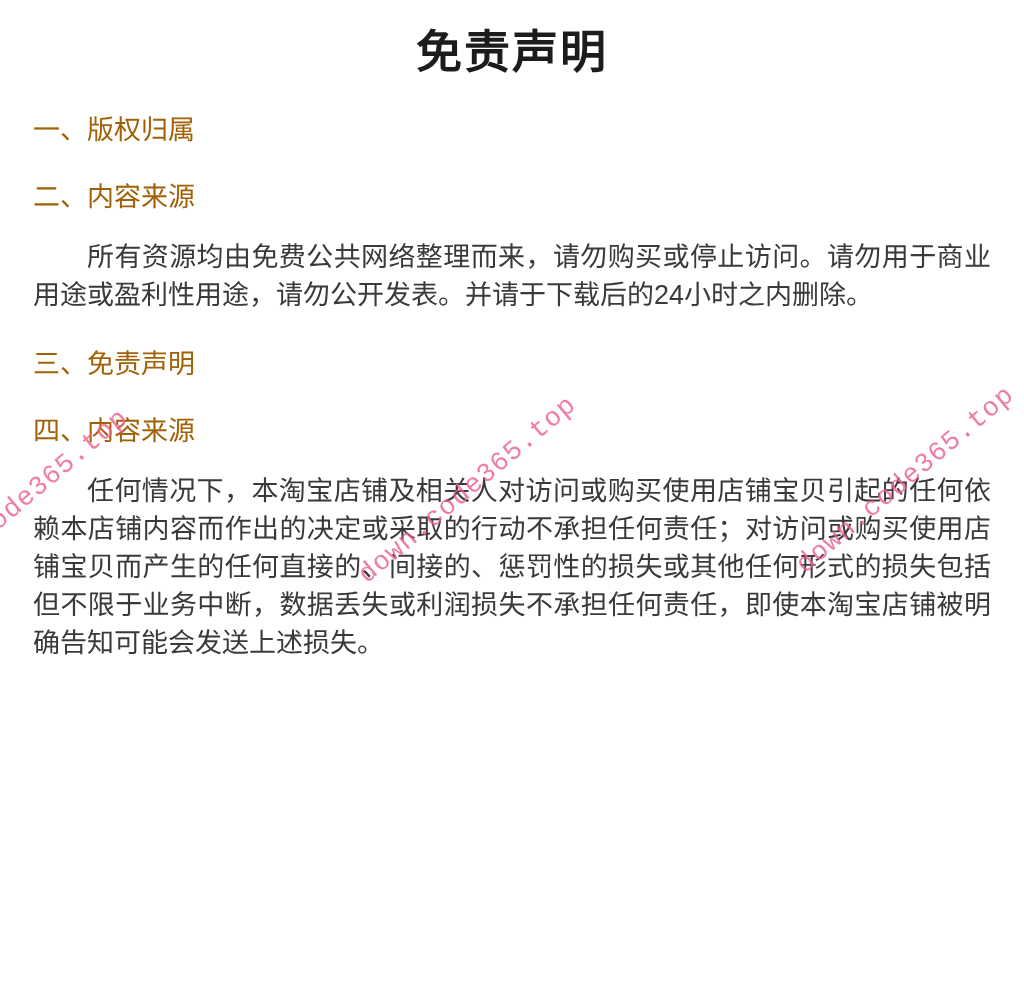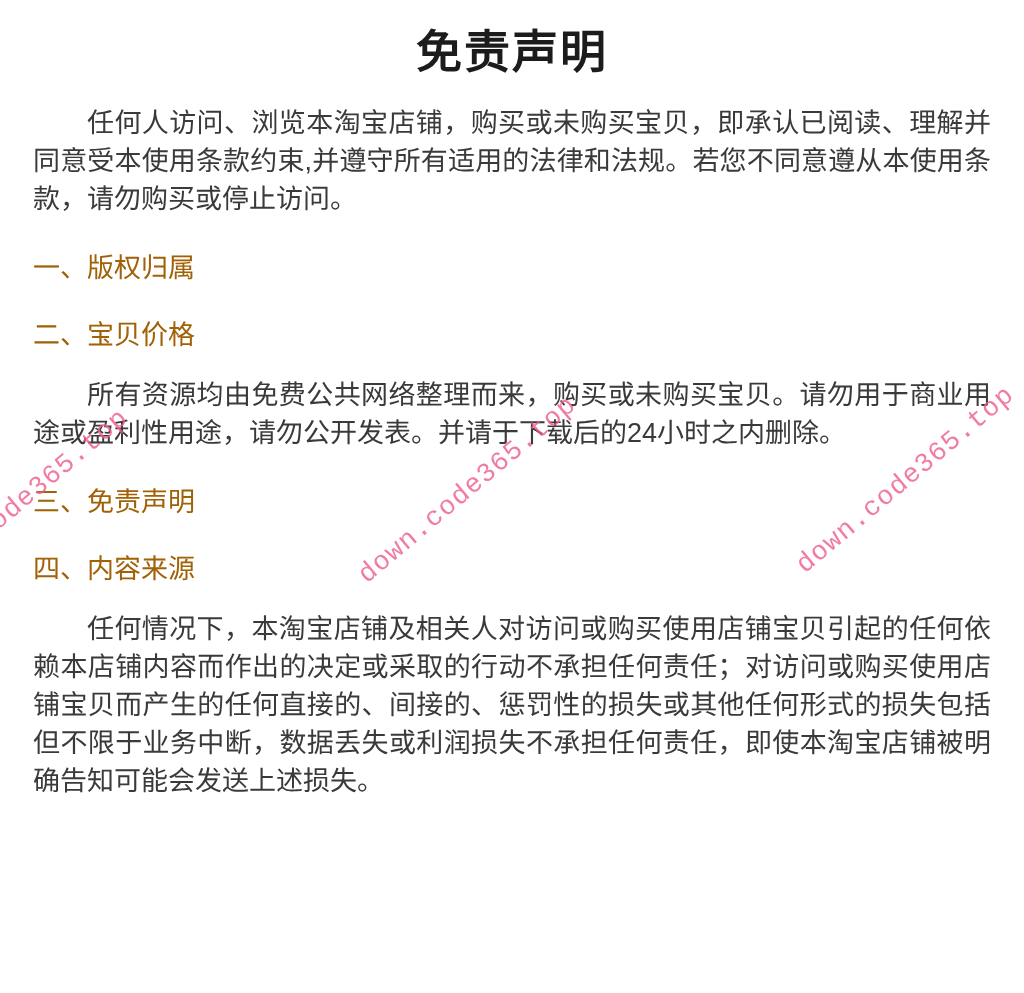--- a/index.html
+++ b/index.html
@@ -60,26 +60,25 @@
   .wm-right  { left: 768px;  top: 465px; }
 </style>
 </head>
 <body>
 
 <div class="page">
   <div class="content">
 
     <h1 class="title">免责声明</h1>
 
-    <p class="para">任何人访问、浏览本淘宝店铺，购买或未购买宝贝，即承认已阅读、理解并同意受本使用条款约束,并遵守所有适用的法律和法规。若您不同意遵从本使用条款，请勿购买或停止访问。</p>
 
     <h2 class="heading">一、版权归属</h2>
 
-    <h2 class="heading">二、宝贝价格</h2>
-    <p class="para">所有资源均由免费公共网络整理而来，购买或未购买宝贝。请勿用于商业用途或盈利性用途，请勿公开发表。并请于下载后的24小时之内删除。</p>
+    <h2 class="heading">二、内容来源</h2>
+    <p class="para">所有资源均由免费公共网络整理而来，请勿购买或停止访问。请勿用于商业用途或盈利性用途，请勿公开发表。并请于下载后的24小时之内删除。</p>
 
     <h2 class="heading">三、免责声明</h2>
 
     <h2 class="heading">四、内容来源</h2>
     <p class="para">任何情况下，本淘宝店铺及相关人对访问或购买使用店铺宝贝引起的任何依赖本店铺内容而作出的决定或采取的行动不承担任何责任；对访问或购买使用店铺宝贝而产生的任何直接的、间接的、惩罚性的损失或其他任何形式的损失包括但不限于业务中断，数据丢失或利润损失不承担任何责任，即使本淘宝店铺被明确告知可能会发送上述损失。</p>
 
   </div>
 
   <div class="watermark wm-left">down.code365.top</div>
   <div class="watermark wm-middle">down.code365.top</div>

